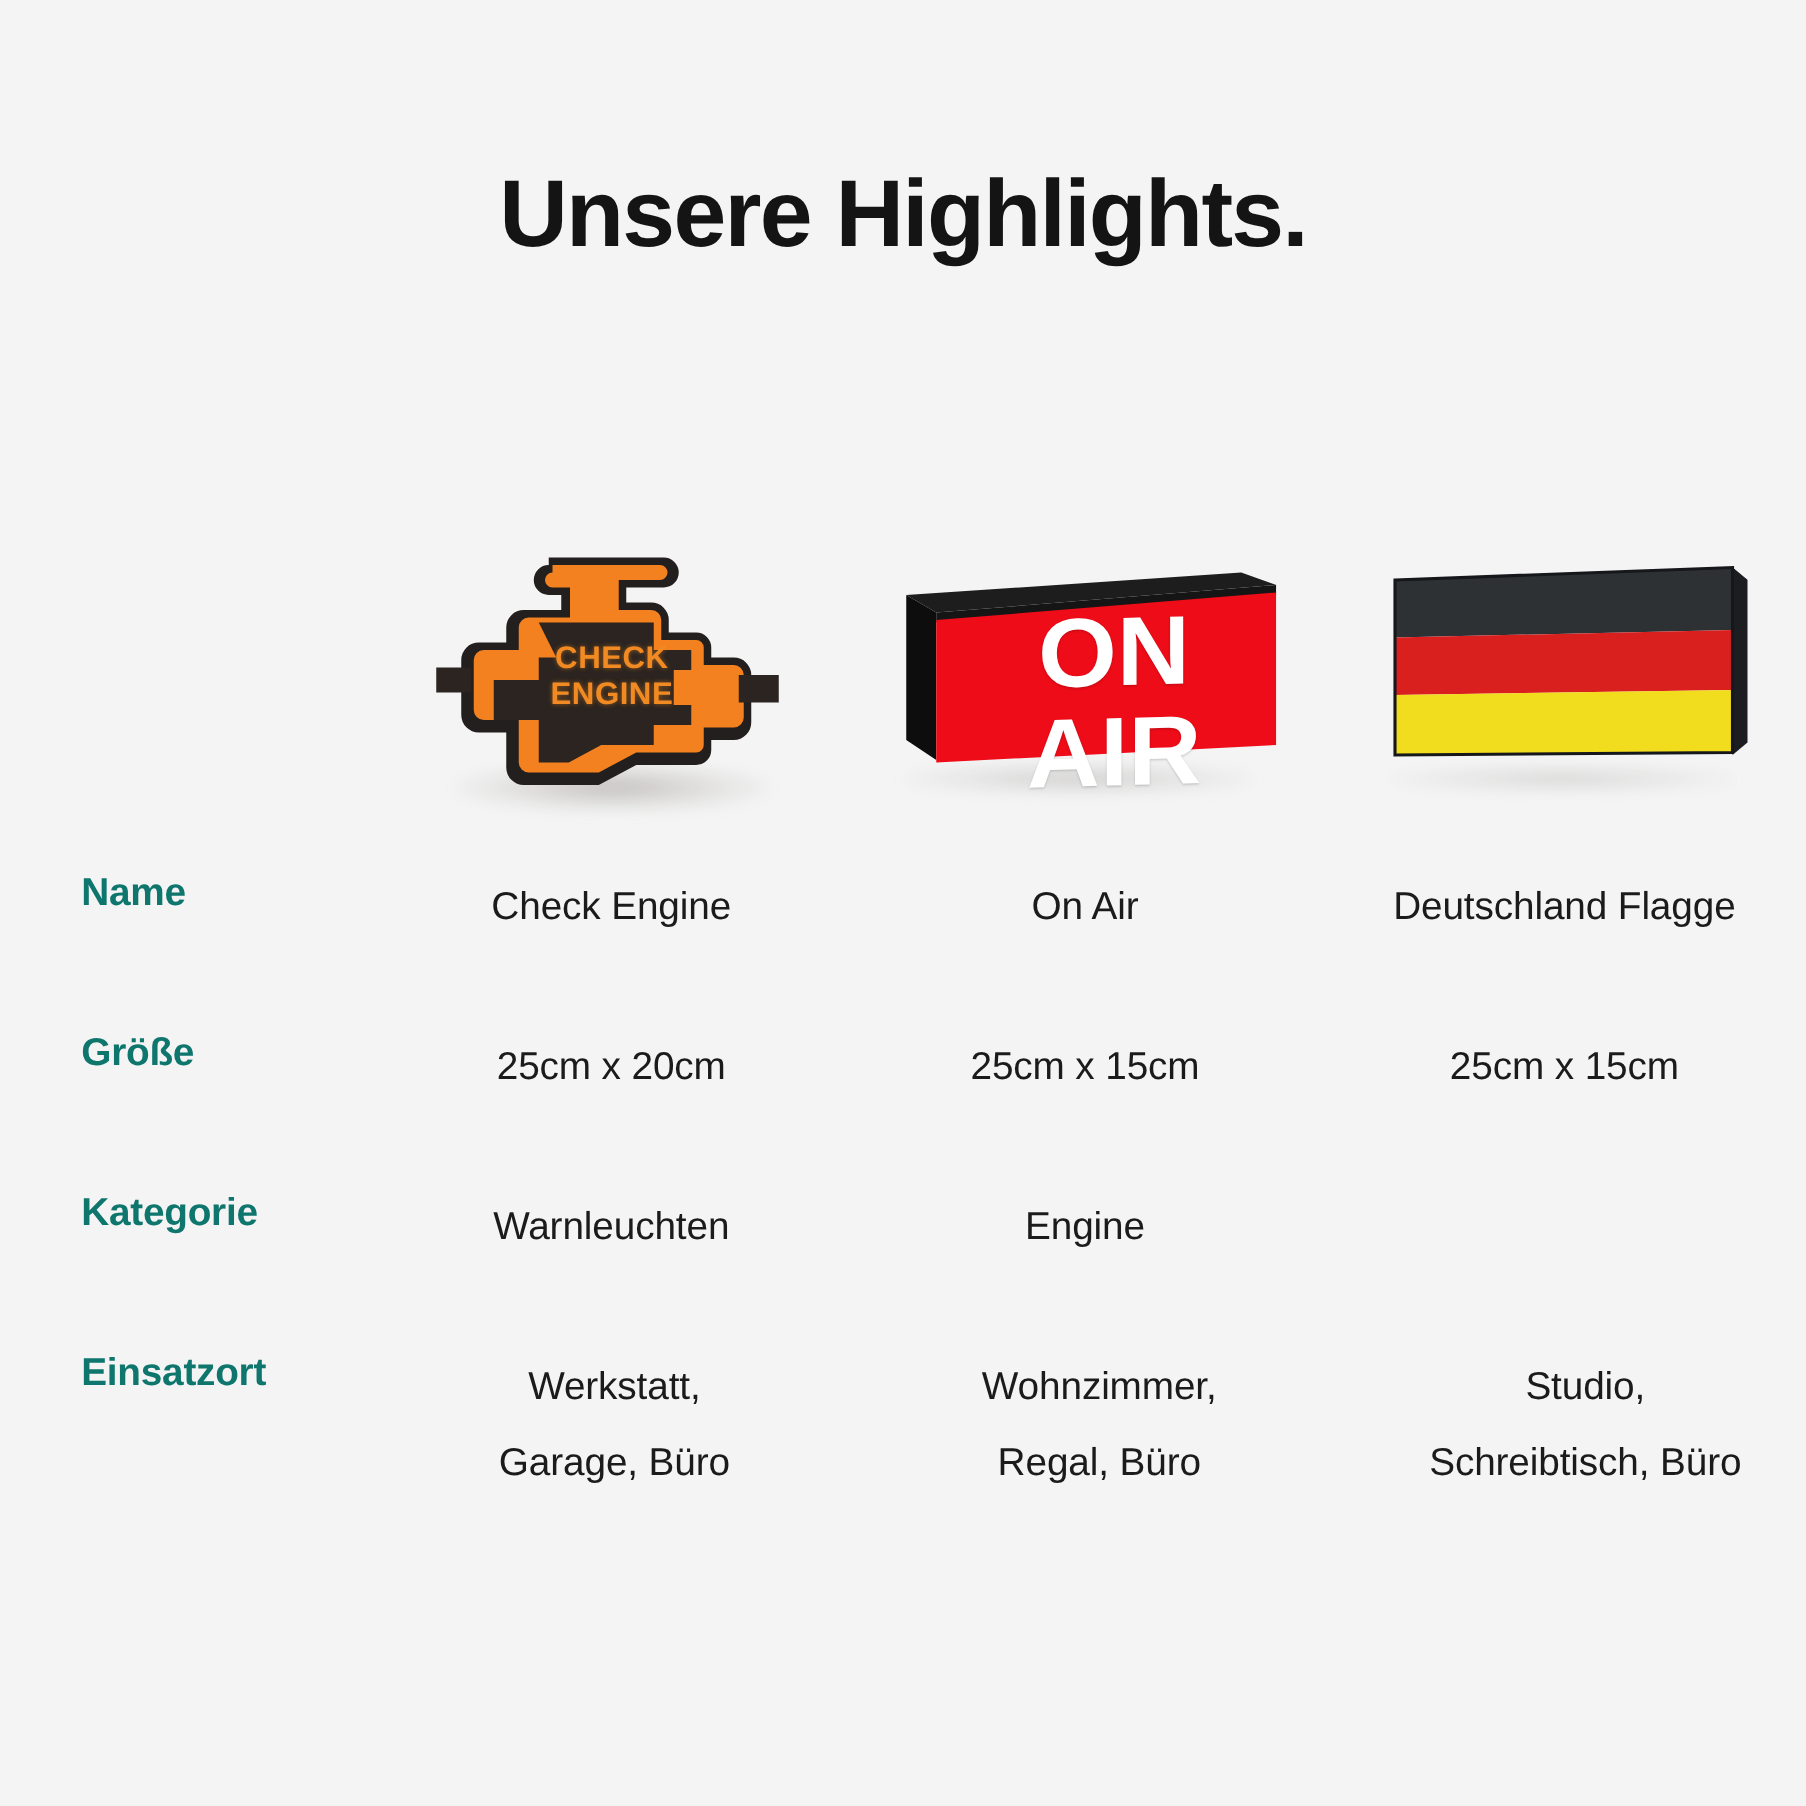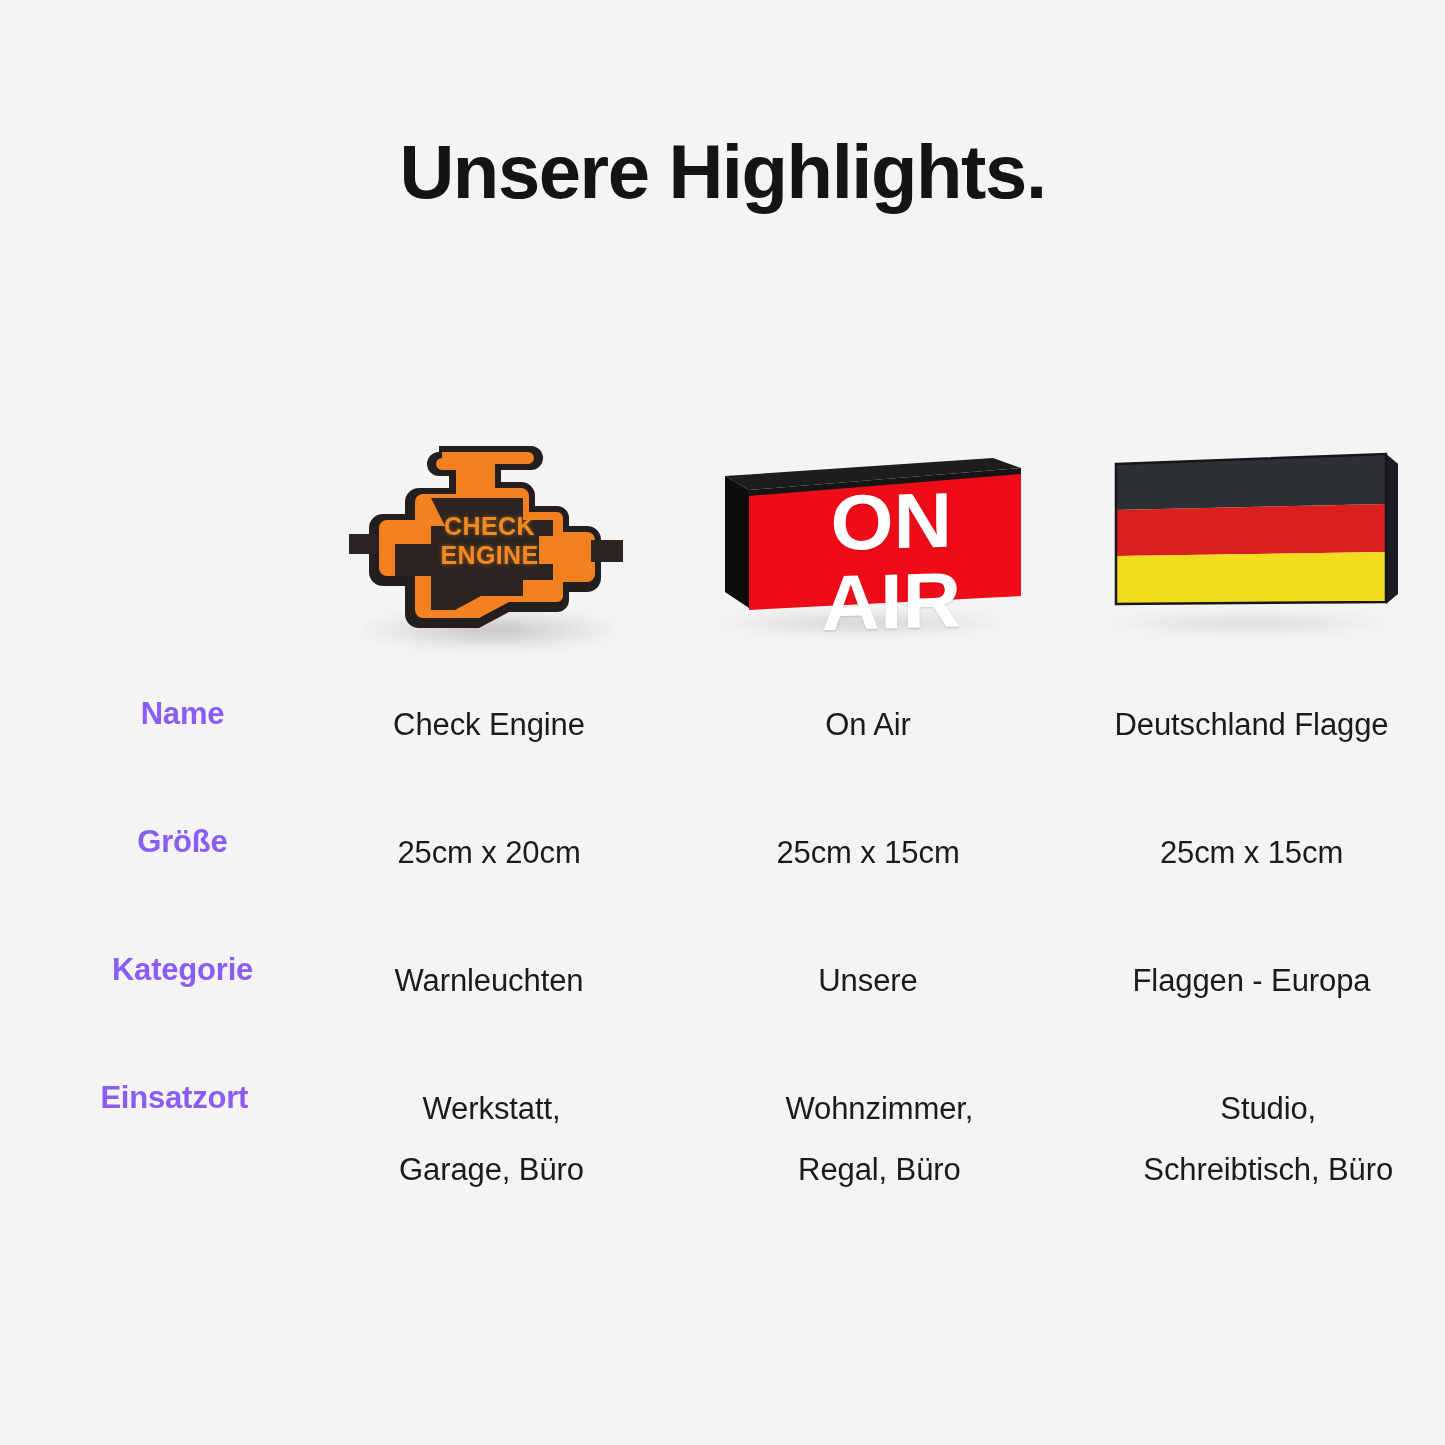--- a/index.html
+++ b/index.html
@@ -158,24 +158,24 @@
   .row-size   { height: 128px; }
   .row-cat    { height: 128px; }
   .row-place  { height: 150px; gap: 32px; }
 
   .spec-label {
     width: 300px;
     box-sizing: border-box;
     padding-left: 65px;
     font-size: 31px;
     font-weight: 700;
-    color: #8b5cf6;
+    color: #0f766e;
     letter-spacing: -0.2px;
     line-height: 40px;
-    text-align: center;
+    text-align: left;
   }
   .spec-val {
     box-sizing: border-box;
     font-size: 31px;
     font-weight: 400;
     color: #1b1b1b;
     letter-spacing: -0.1px;
     line-height: 61px;
     text-align: center;
     white-space: pre-line;
@@ -264,22 +264,21 @@
     <div class="spec-row row-size">
       <div class="spec-label">Größe</div>
       <div class="spec-val val-1">25cm x 20cm</div>
       <div class="spec-val val-2">25cm x 15cm</div>
       <div class="spec-val val-3">25cm x 15cm</div>
     </div>
 
     <div class="spec-row row-cat">
       <div class="spec-label">Kategorie</div>
       <div class="spec-val val-1">Warnleuchten</div>
-      <div class="spec-val val-2">Unsere</div>
-      <div class="spec-val val-3">Flaggen - Europa</div>
+      <div class="spec-val val-2">Engine</div>
     </div>
 
     <div class="spec-row row-place">
       <div class="spec-label">Einsatzort</div>
       <div class="spec-val val-1">Werkstatt,
 Garage, Büro</div>
       <div class="spec-val val-3">Wohnzimmer,
 Regal, Büro</div>
       <div class="spec-val val-2">Studio,
 Schreibtisch, Büro</div>

